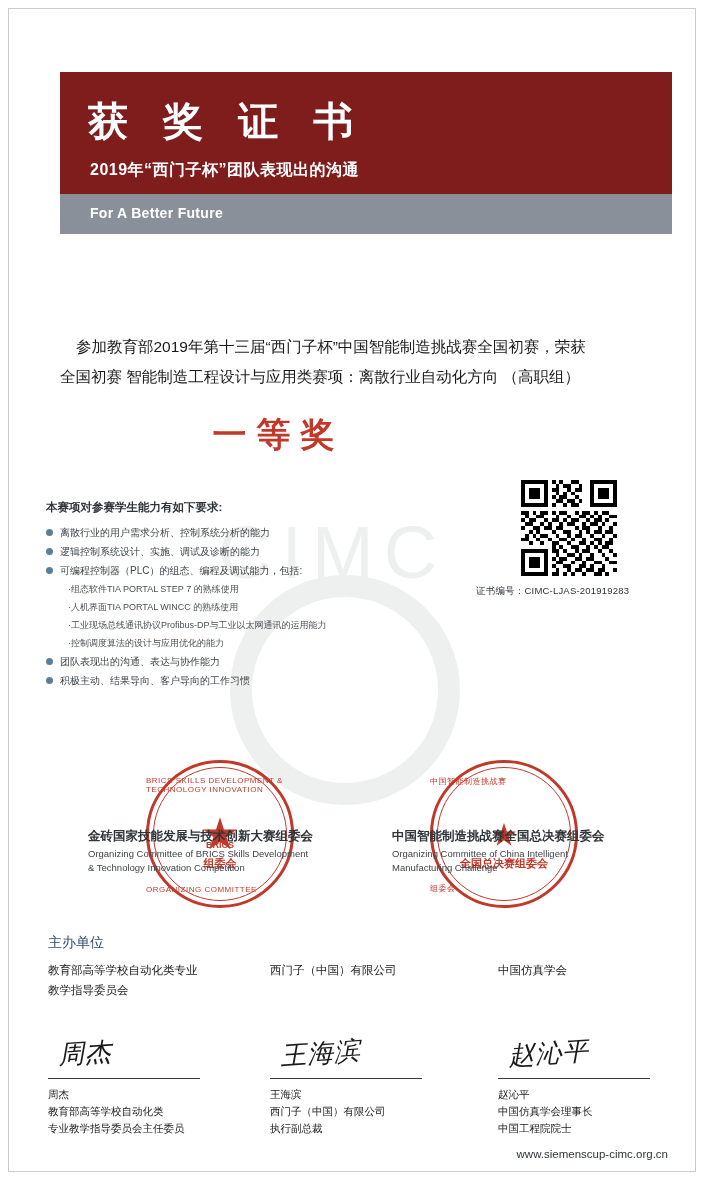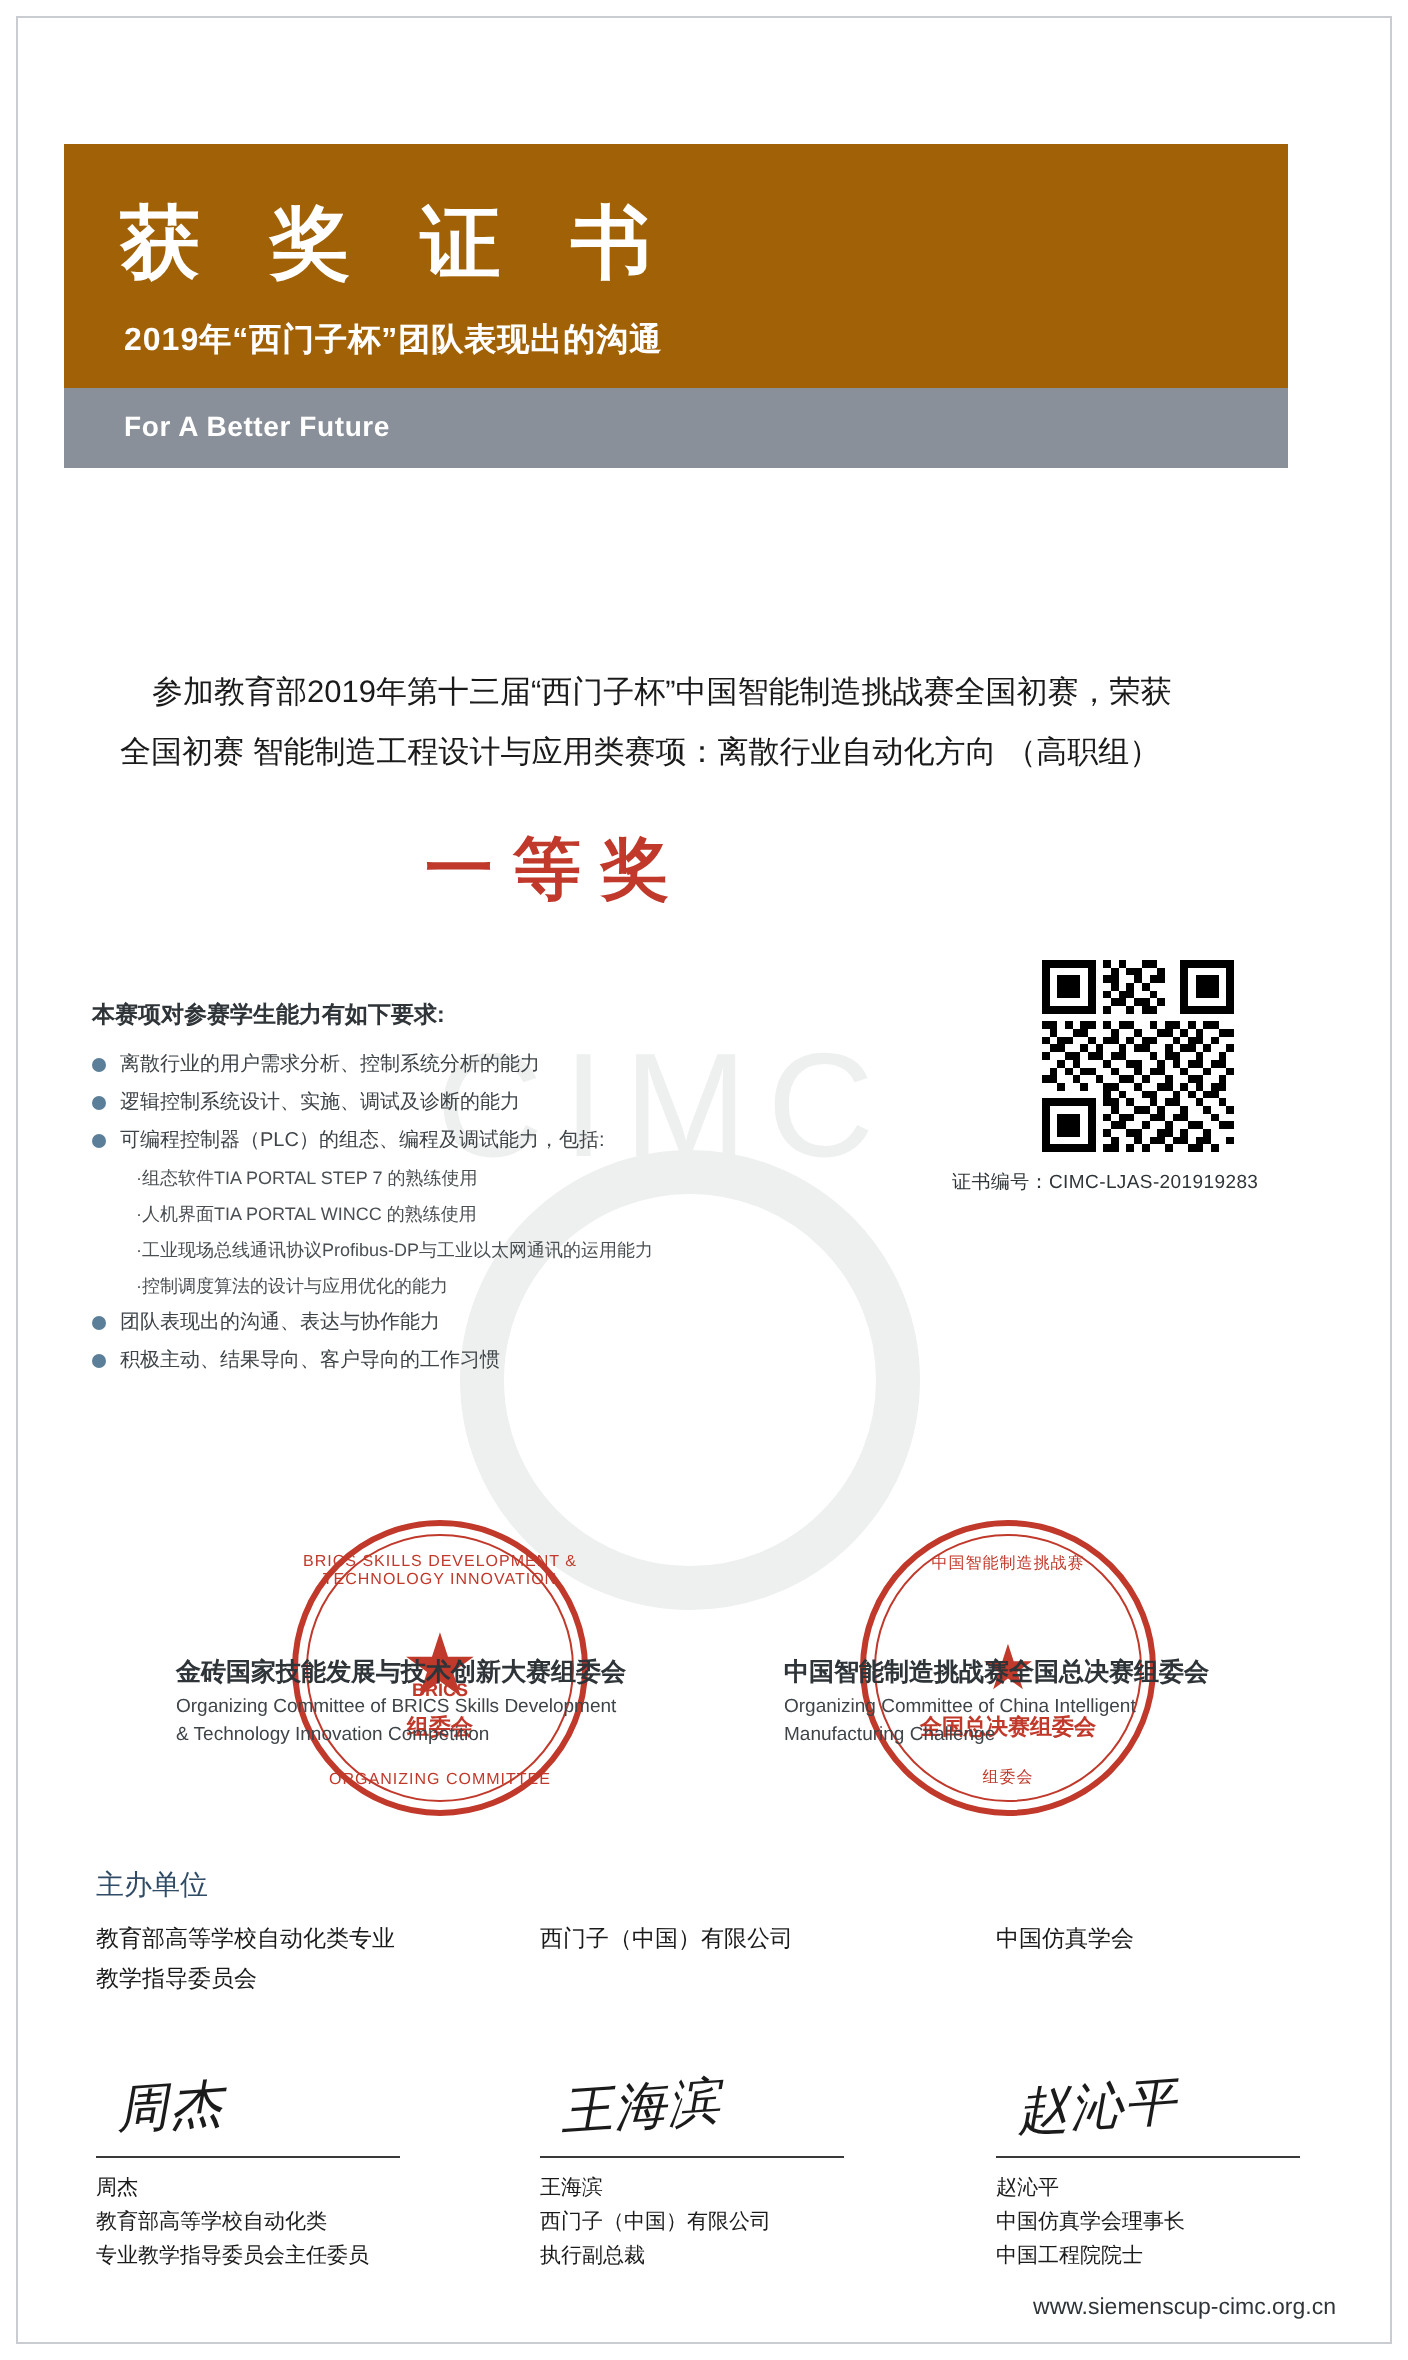--- a/index.html
+++ b/index.html
@@ -59,25 +59,25 @@
     width: 230px;
     height: 230px;
     border: 22px solid #eef0ef;
     border-radius: 50%;
     box-sizing: border-box;
   }
 
   
   .header {
     position: absolute;
-    left: 32px;
+    left: 60px;
     top: 72px;
     width: 612px;
     height: 140px;
-    background: #a16207;
+    background: #7f1d1d;
     color: #ffffff;
     box-sizing: border-box;
   }
   .header .title {
     position: absolute;
     left: 28px;
     top: 22px;
     font-size: 40px;
     letter-spacing: 12px;
     font-weight: bold;
@@ -238,21 +238,20 @@
     top: 50%;
     transform: translate(-50%,-50%);
     font-size: 44px;
     color: #c0392b;
     line-height: 1;
   }
   .seal .arc-top, .seal .arc-bottom {
     position: absolute;
     left: 0;
     width: 148px;
-    text-align: center;
     color: #c0392b;
     font-size: 8px;
     letter-spacing: 0.5px;
   }
   .seal .arc-top { top: 16px; }
   .seal .arc-bottom { bottom: 14px; }
   .seal .mid-text {
     position: absolute;
     left: 0;
     width: 148px;

